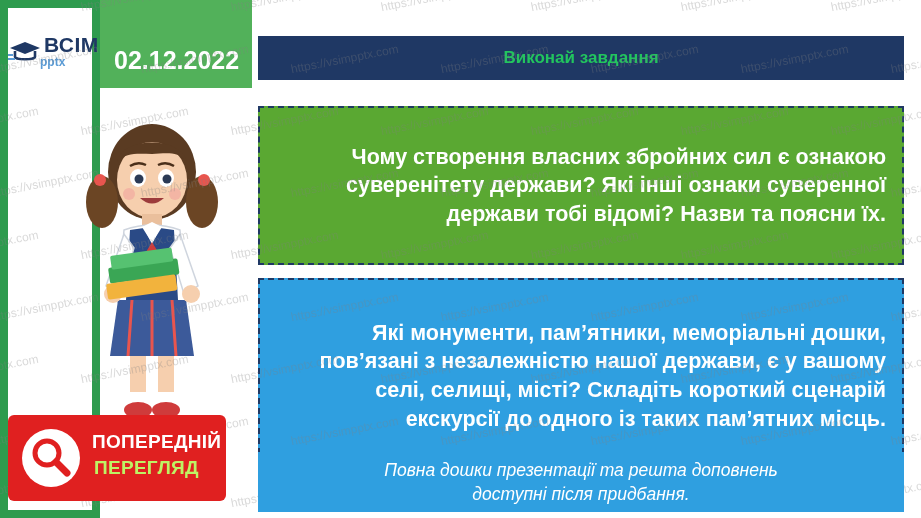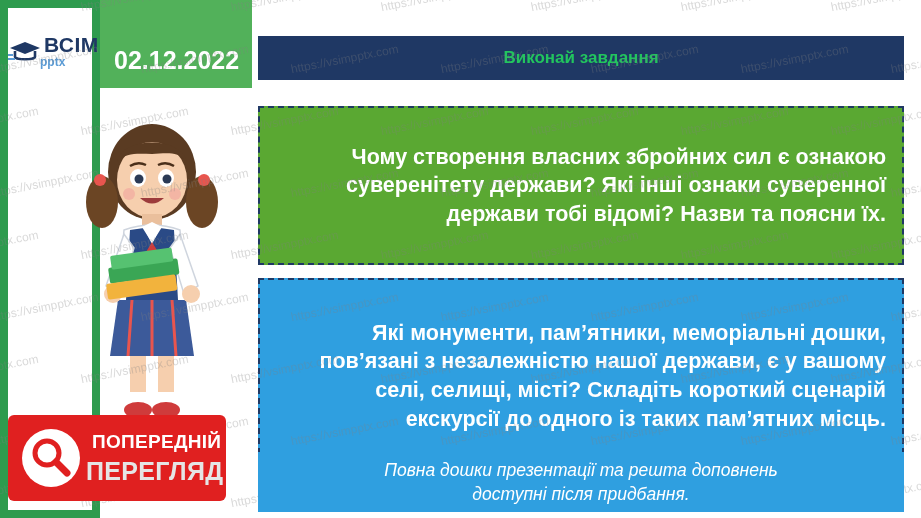--- a/index.html
+++ b/index.html
@@ -109,22 +109,22 @@
   }
   .preview .circle{
     position:absolute;left:14px;top:14px;width:58px;height:58px;
     background:#ffffff;border-radius:50%;
   }
   .preview .l1{
     position:absolute;left:84px;top:16px;color:#ffffff;
     font-size:19px;font-weight:bold;letter-spacing:0.3px;
   }
   .preview .l2{
-    position:absolute;left:78px;top:42px;color:#e5e5e5;
-    font-size:25px;font-weight:bold;letter-spacing:0.3px;
+    position:absolute;left:86px;top:42px;color:#bef264;
+    font-size:19px;font-weight:bold;letter-spacing:0.3px;
   }
   .notice-bg{
     position:absolute;left:258px;top:452px;width:646px;height:60px;
     background:#2f9fe0;z-index:6;
   }
   .notice-wrap{
     position:absolute;left:258px;top:452px;width:646px;height:60px;z-index:7;
     display:flex;flex-direction:column;align-items:center;justify-content:center;
   }
   .notice-wrap span{

